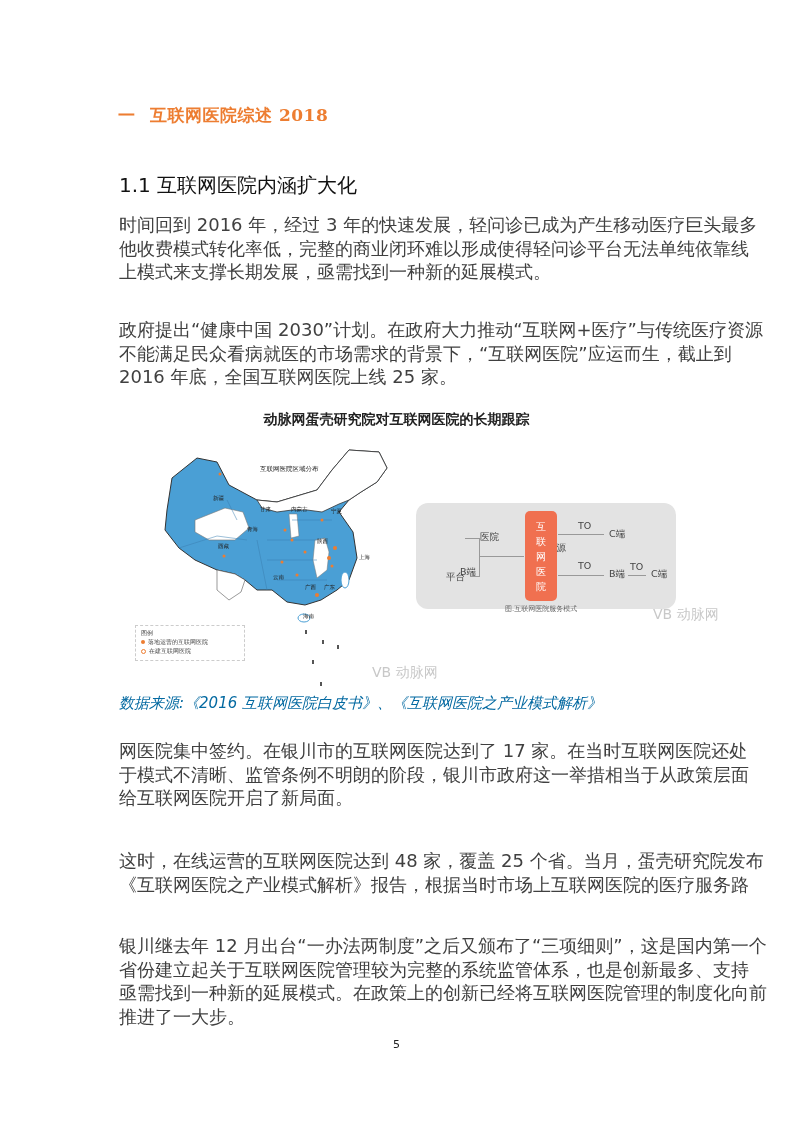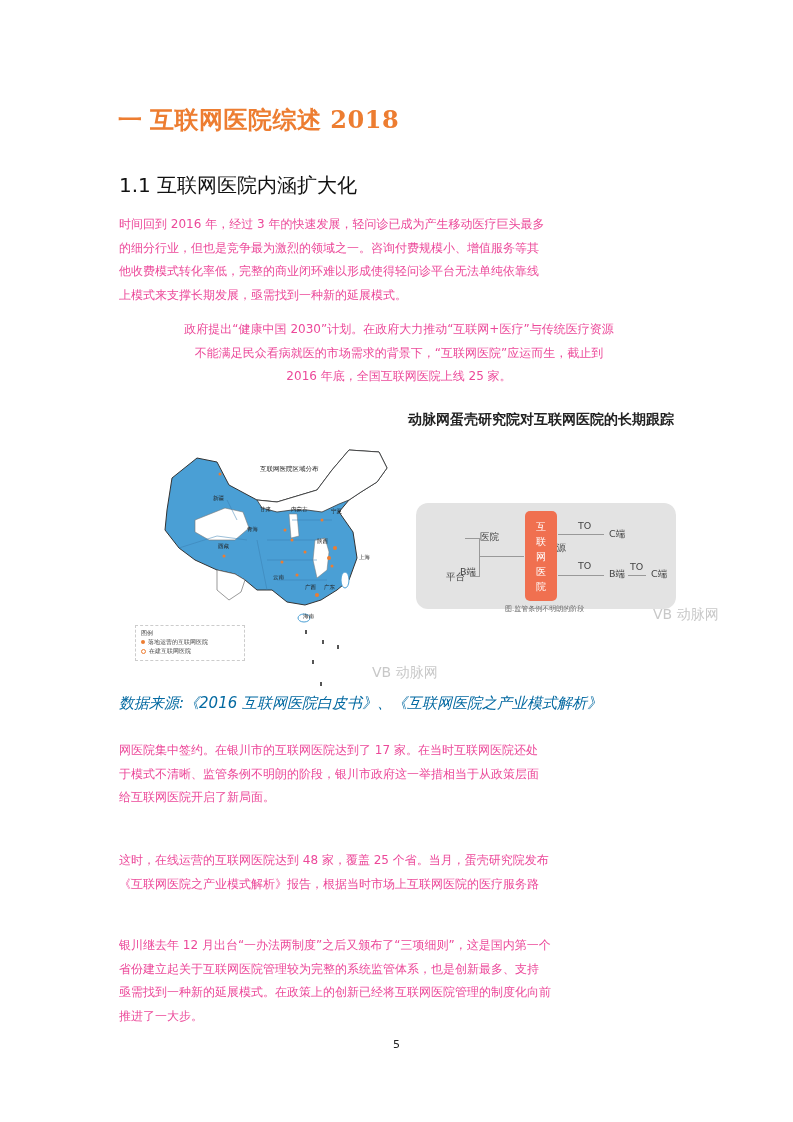--- a/index.html
+++ b/index.html
@@ -1,25 +1,25 @@
 <!DOCTYPE html>
 <html><head>
 <meta charset="utf-8">
 <style>
   html, body { margin:0; padding:0; background:#ffffff; }
   body { width:793px; height:1122px; position:relative; overflow:hidden;
          font-family:"DejaVu Sans","Liberation Sans",sans-serif; color:#1a1a1a; }
   .h1 { position:absolute; left:118px; top:104px; font-family:"DejaVu Serif","Liberation Serif",serif;
-        font-size:24px; font-weight:bold; color:#ed7d31; letter-spacing:0.5px; white-space:nowrap; }
+        font-size:17px; font-weight:bold; color:#ed7d31; letter-spacing:0.5px; white-space:nowrap; }
   .h1 .num { display:inline-block; width:32px; }
   .h2 { position:absolute; left:119px; top:172px; font-size:20px; color:#111; white-space:nowrap; }
   .h2 .num { display:inline-block; width:38px; }
-  .para { position:absolute; left:119px; width:560px; font-size:12px; line-height:23.5px; color:#ec4899; }
+  .para { position:absolute; left:119px; width:560px; font-size:18px; line-height:23.5px; color:#404040; }
   .para p { margin:0; white-space:nowrap; }
-  .fig-title { position:absolute; left:119px; width:555px; top:411px; text-align:right;
+  .fig-title { position:absolute; left:119px; width:555px; top:411px; text-align:center;
                font-size:14px; font-weight:bold; color:#222; }
   .map-box { position:absolute; left:117px; top:440px; width:290px; height:250px; }
   .diagram { position:absolute; left:416px; top:503px; width:260px; height:106px;
              background:#e3e3e3; border-radius:12px; }
   .diag-caption { position:absolute; left:505px; top:604px; font-size:7px; color:#666; white-space:nowrap; }
   .wm { position:absolute; font-size:14px; color:#c8c8c8; white-space:nowrap; }
   .source { position:absolute; left:119px; top:694px; font-size:15px; font-style:italic; color:#0369a1; white-space:nowrap; }
   .page-num { position:absolute; left:0; width:793px; top:1038px; text-align:center; font-size:11px; color:#222; }
   .node { position:absolute; font-size:9.5px; color:#444; white-space:nowrap; }
   .center-box { position:absolute; left:525px; top:511px; width:32px; height:90px; background:#f07050;
@@ -37,26 +37,25 @@
 <div class="h1">
   <span class="num">一</span><span>互联网医院综述 2018</span>
 </div>
 
 <div class="h2">
   <span class="num">1.1</span><span>互联网医院内涵扩大化</span>
 </div>
 
 <div class="para" style="top:213px;">
   <p>时间回到 2016 年，经过 3 年的快速发展，轻问诊已成为产生移动医疗巨头最多</p>
-  <p>的细分行业，但也是竞争最为激烈的领域之一。咨询付费规模小、增值服务等其</p>
   <p>他收费模式转化率低，完整的商业闭环难以形成使得轻问诊平台无法单纯依靠线</p>
   <p>上模式来支撑长期发展，亟需找到一种新的延展模式。</p>
 </div>
 
-<div class="para" style="top:318px;text-align:center;">
+<div class="para" style="top:318px;">
   <p>政府提出“健康中国 2030”计划。在政府大力推动“互联网+医疗”与传统医疗资源</p>
   <p>不能满足民众看病就医的市场需求的背景下，“互联网医院”应运而生，截止到</p>
   <p>2016 年底，全国互联网医院上线 25 家。</p>
 </div>
 
 <div class="fig-title">动脉网蛋壳研究院对互联网医院的长期跟踪</div>
 
 <div class="map-box">
   <svg width="290" height="250" viewBox="0 0 290 250">
 
@@ -147,21 +146,21 @@
 <span class="node" style="left:578px;top:520px;">TO</span>
 <span class="node" style="left:609px;top:528px;">C端</span>
 
 <div class="line" style="left:558px;top:575px;width:46px;height:1px;"></div>
 <span class="node" style="left:578px;top:560px;">TO</span>
 <span class="node" style="left:609px;top:568px;">B端</span>
 <div class="line" style="left:628px;top:575px;width:18px;height:1px;"></div>
 <span class="node" style="left:630px;top:561px;">TO</span>
 <span class="node" style="left:651px;top:568px;">C端</span>
 
-<span class="diag-caption">图.监管条例不明朗的阶段</span>
+<span class="diag-caption">图.互联网医院服务模式</span>
 <div class="wm" style="left:653px;top:606px;">
   <span>VB</span>
   <span>动脉网</span>
 </div>
 
 <div class="source">数据来源:《2016 互联网医院白皮书》、《互联网医院之产业模式解析》</div>
 
 <div class="para" style="top:739px;">
   <p>网医院集中签约。在银川市的互联网医院达到了 17 家。在当时互联网医院还处</p>
   <p>于模式不清晰、监管条例不明朗的阶段，银川市政府这一举措相当于从政策层面</p>

